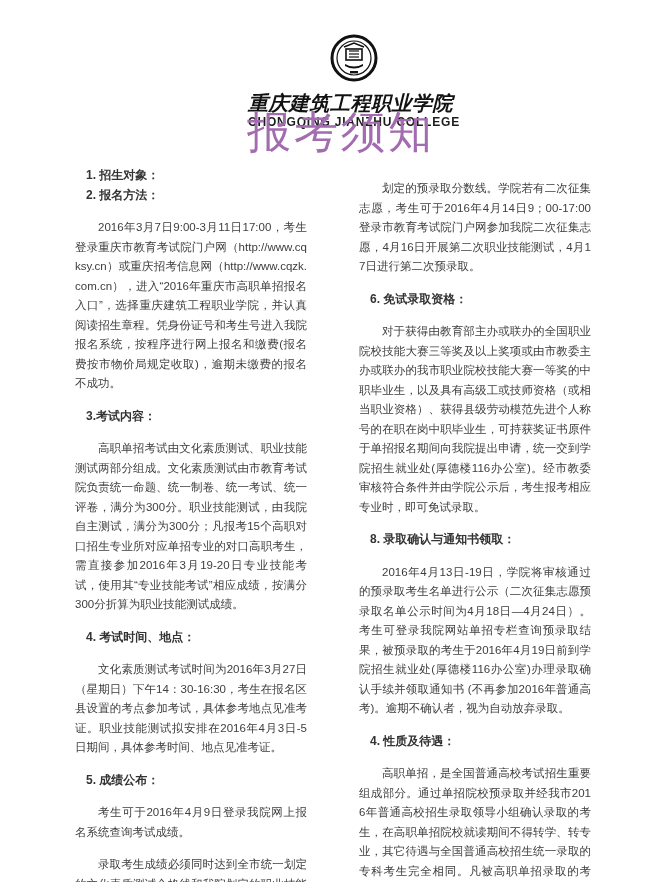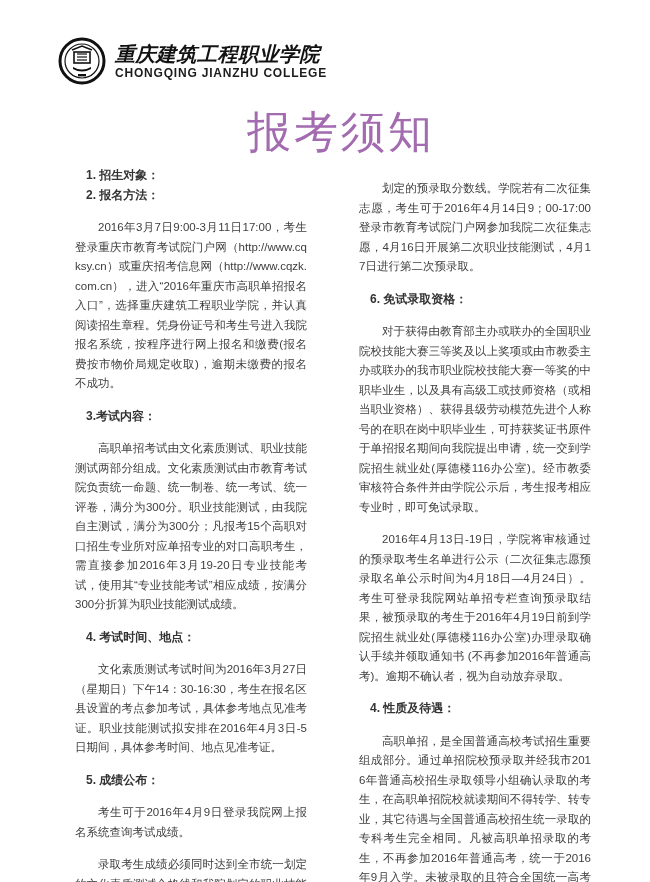--- a/index.html
+++ b/index.html
@@ -7,21 +7,21 @@
     width:650px;height:882px;
     font-family:"Liberation Sans","DejaVu Sans",sans-serif;
     color:#3d3d3d;
     overflow:hidden;
   }
   .page{position:relative;width:650px;height:882px;background:#fff;}
 
   
   .header{
     display:flex;align-items:center;gap:9px;
-    padding:34px 0 0 58px;height:54px;
+    padding:34px 0 0 58px;height:54px;flex-direction:column;
   }
   .emblem{flex:0 0 auto;width:48px;height:48px;}
   .names{display:flex;flex-direction:column;justify-content:center;}
   .college-zh{
     font-family:"Liberation Serif","DejaVu Serif",serif;
     font-style:italic;font-weight:bold;
     font-size:20px;letter-spacing:0.5px;color:#121212;line-height:24px;
     white-space:nowrap;
   }
   .college-en{
@@ -100,20 +100,21 @@
       <p class="blk-body">文化素质测试考试时间为2016年3月27日（星期日）下午14：30-16:30，考生在报名区县设置的考点参加考试，具体参考地点见准考证。职业技能测试拟安排在2016年4月3日-5日期间，具体参考时间、地点见准考证。</p>
       <p class="blk-heading">5. 成绩公布：</p>
       <p class="blk-body">考生可于2016年4月9日登录我院网上报名系统查询考试成绩。</p>
       <p class="blk-body">录取考生成绩必须同时达到全市统一划定的文化素质测试合格线和我院划定的职业技能测试合格线以及我院</p>
     </div>
 
     <div class="col">
       <p class="blk-body">划定的预录取分数线。学院若有二次征集志愿，考生可于2016年4月14日9；00-17:00登录市教育考试院门户网参加我院二次征集志愿，4月16日开展第二次职业技能测试，4月17日进行第二次预录取。</p>
       <p class="blk-heading">6. 免试录取资格：</p>
       <p class="blk-body">对于获得由教育部主办或联办的全国职业院校技能大赛三等奖及以上奖项或由市教委主办或联办的我市职业院校技能大赛一等奖的中职毕业生，以及具有高级工或技师资格（或相当职业资格）、获得县级劳动模范先进个人称号的在职在岗中职毕业生，可持获奖证书原件于单招报名期间向我院提出申请，统一交到学院招生就业处(厚德楼116办公室)。经市教委审核符合条件并由学院公示后，考生报考相应专业时，即可免试录取。</p>
+      <p class="blk-heading">8. 录取确认与通知书领取：</p>
       <p class="blk-body">2016年4月13日-19日，学院将审核通过的预录取考生名单进行公示（二次征集志愿预录取名单公示时间为4月18日—4月24日）。考生可登录我院网站单招专栏查询预录取结果，被预录取的考生于2016年4月19日前到学院招生就业处(厚德楼116办公室)办理录取确认手续并领取通知书 (不再参加2016年普通高考)。逾期不确认者，视为自动放弃录取。</p>
       <p class="blk-heading">4. 性质及待遇：</p>
       <p class="blk-body">高职单招，是全国普通高校考试招生重要组成部分。通过单招院校预录取并经我市2016年普通高校招生录取领导小组确认录取的考生，在高职单招院校就读期间不得转学、转专业，其它待遇与全国普通高校招生统一录取的专科考生完全相同。凡被高职单招录取的考生，不再参加2016年普通高考，统一于2016年9月入学。未被录取的且符合全国统一高考条件的考生，可继续参加2016年普通高考。</p>
     </div>
 
   </div>
 
   <div class="doc-title title-aid accent" style="color: rgb(164, 108, 176);">助学保障</div>
 
 </div>

